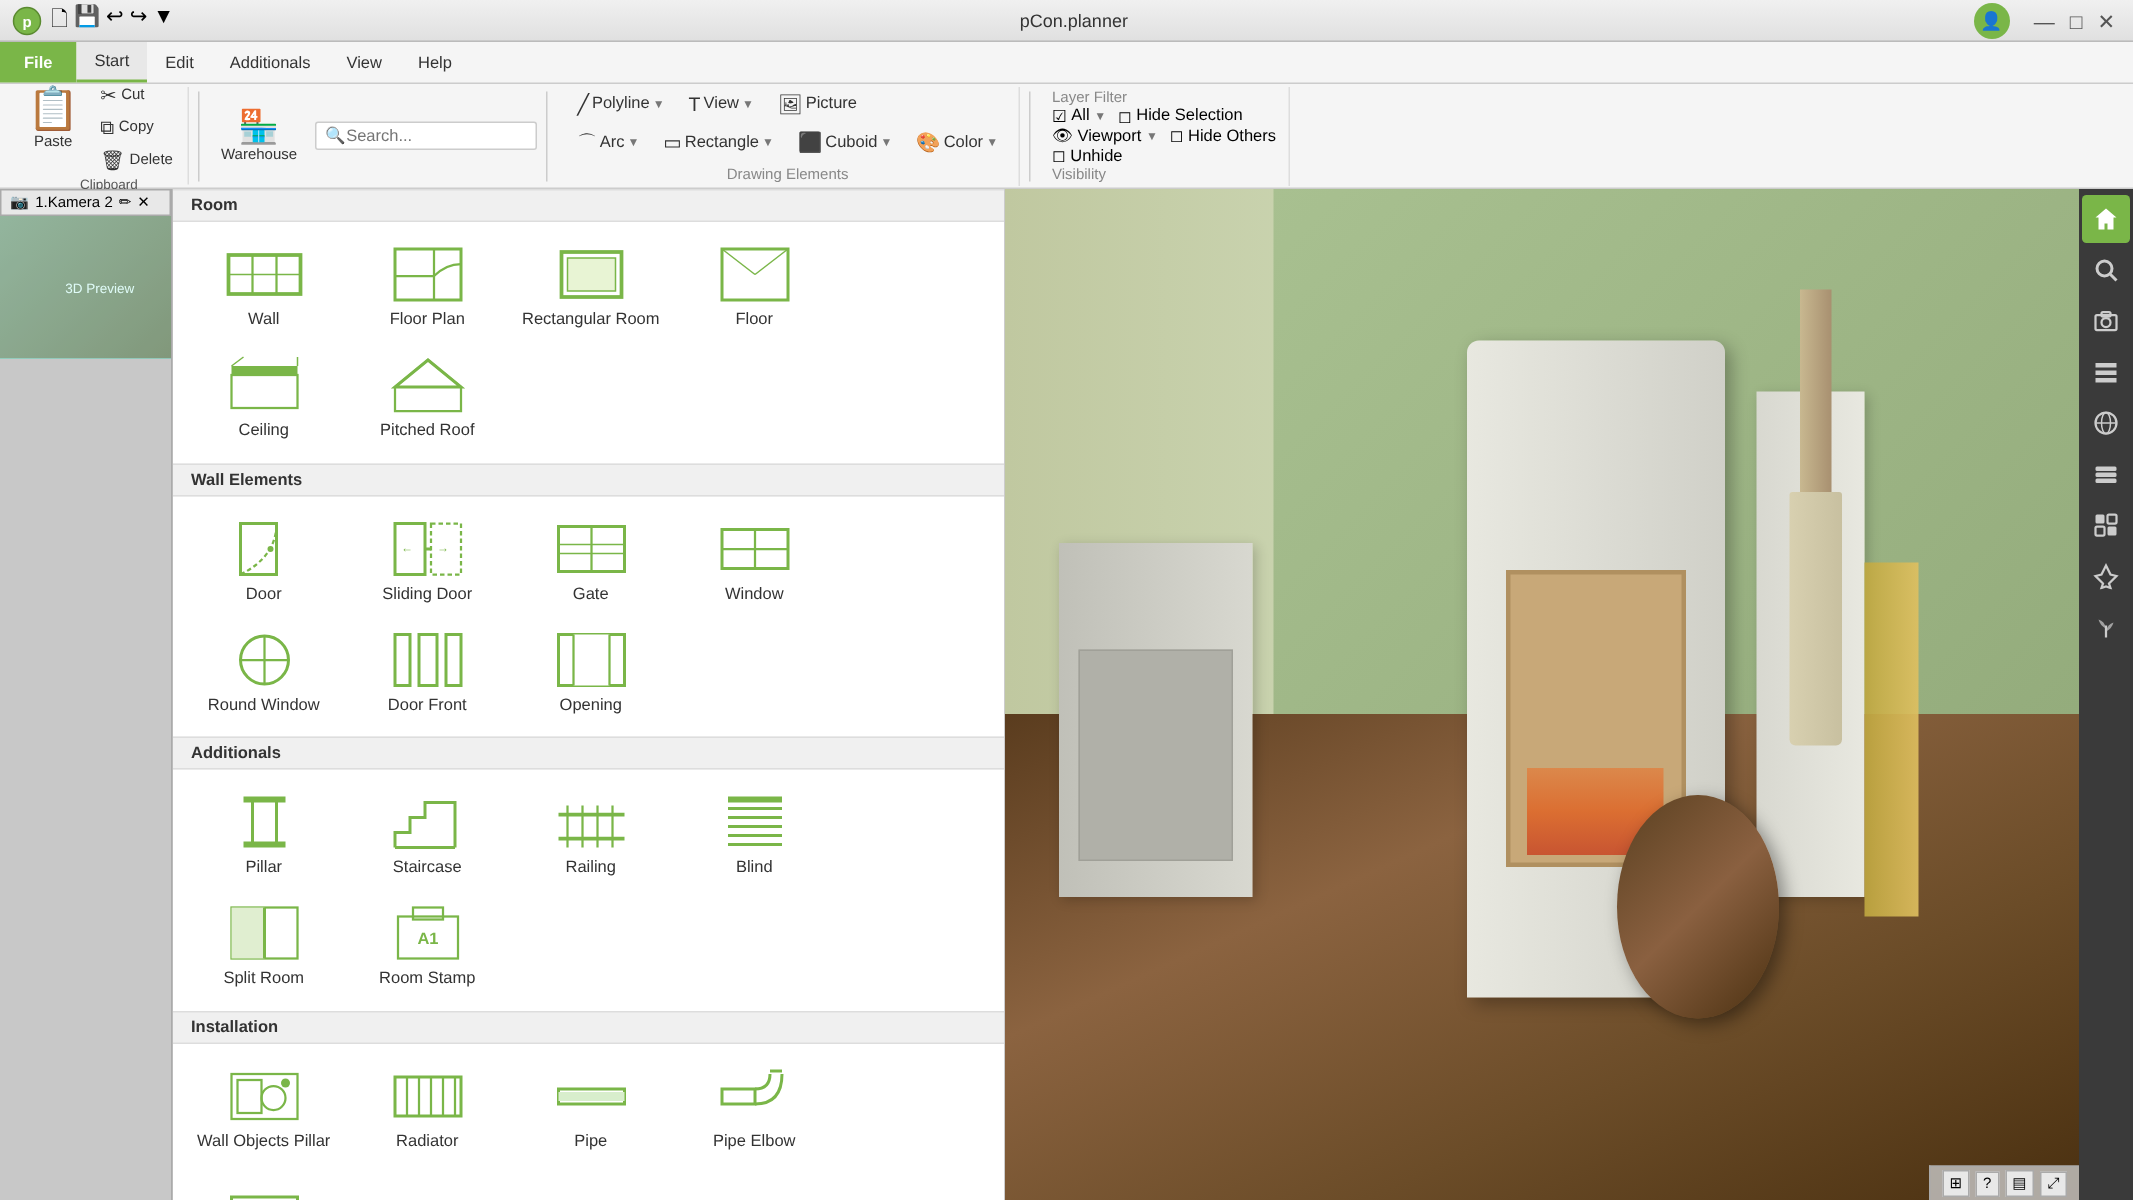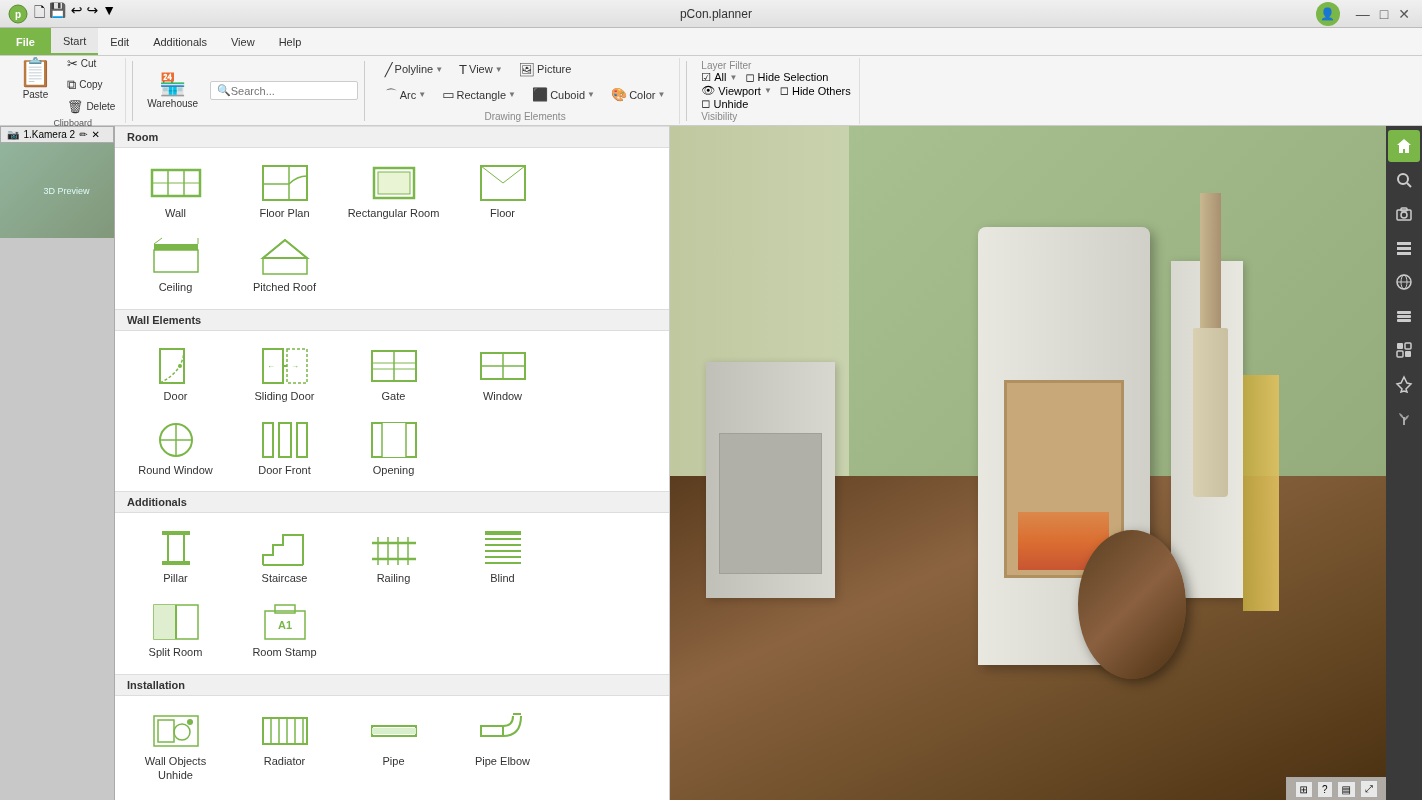--- a/index.html
+++ b/index.html
@@ -647,21 +647,21 @@
 
       <div class="room-item">
         <div class="item-icon">
           <svg width="52" height="42" viewBox="0 0 52 42">
             <rect x="4" y="6" width="44" height="30" fill="none" stroke="#7ab648" stroke-width="1.5"></rect>
             <rect x="8" y="10" width="16" height="22" fill="none" stroke="#7ab648" stroke-width="1.5"></rect>
             <circle cx="32" cy="22" r="8" fill="none" stroke="#7ab648" stroke-width="1.5"></circle>
             <circle cx="40" cy="12" r="3" fill="#7ab648"></circle>
           </svg>
         </div>
-        <span class="item-label">Wall Objects Unhide</span>
+        <span class="item-label">Wall Objects Pillar</span>
       </div>
 
       <div class="room-item">
         <div class="item-icon">
           <svg width="52" height="42" viewBox="0 0 52 42">
             <rect x="4" y="8" width="44" height="26" fill="none" stroke="#7ab648" stroke-width="2"></rect>
             <line x1="12" y1="8" x2="12" y2="34" stroke="#7ab648" stroke-width="1.5"></line>
             <line x1="20" y1="8" x2="20" y2="34" stroke="#7ab648" stroke-width="1.5"></line>
             <line x1="28" y1="8" x2="28" y2="34" stroke="#7ab648" stroke-width="1.5"></line>
             <line x1="36" y1="8" x2="36" y2="34" stroke="#7ab648" stroke-width="1.5"></line>

